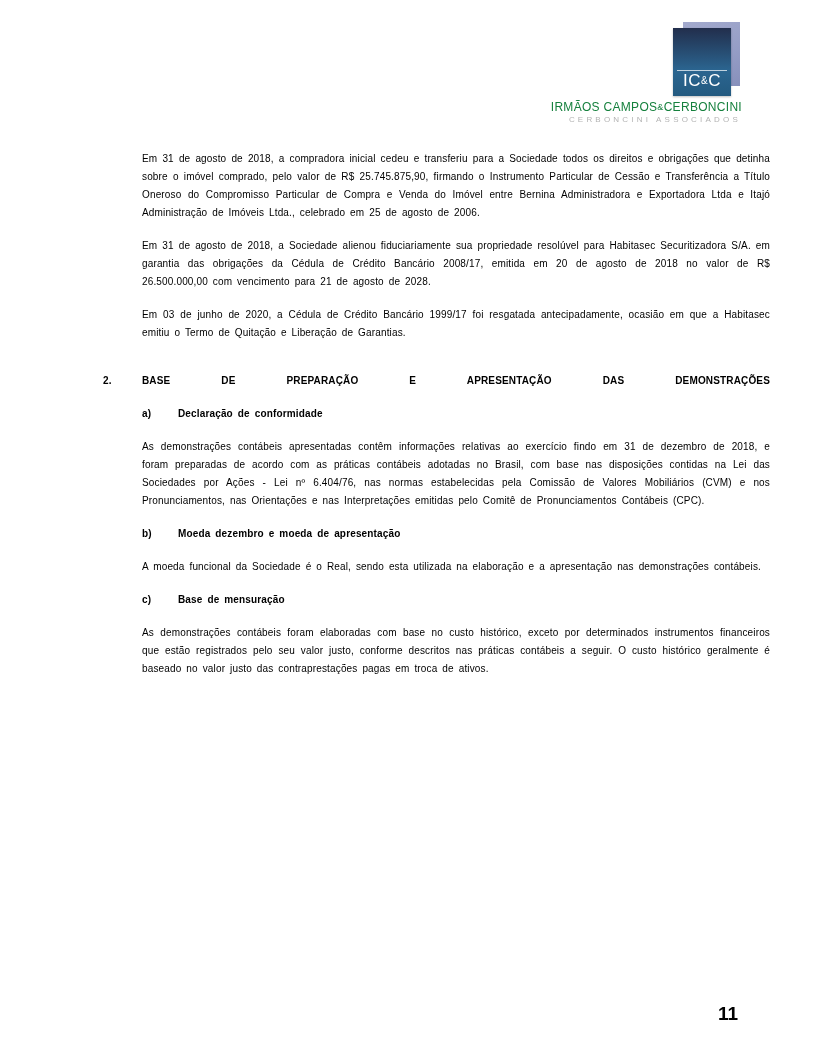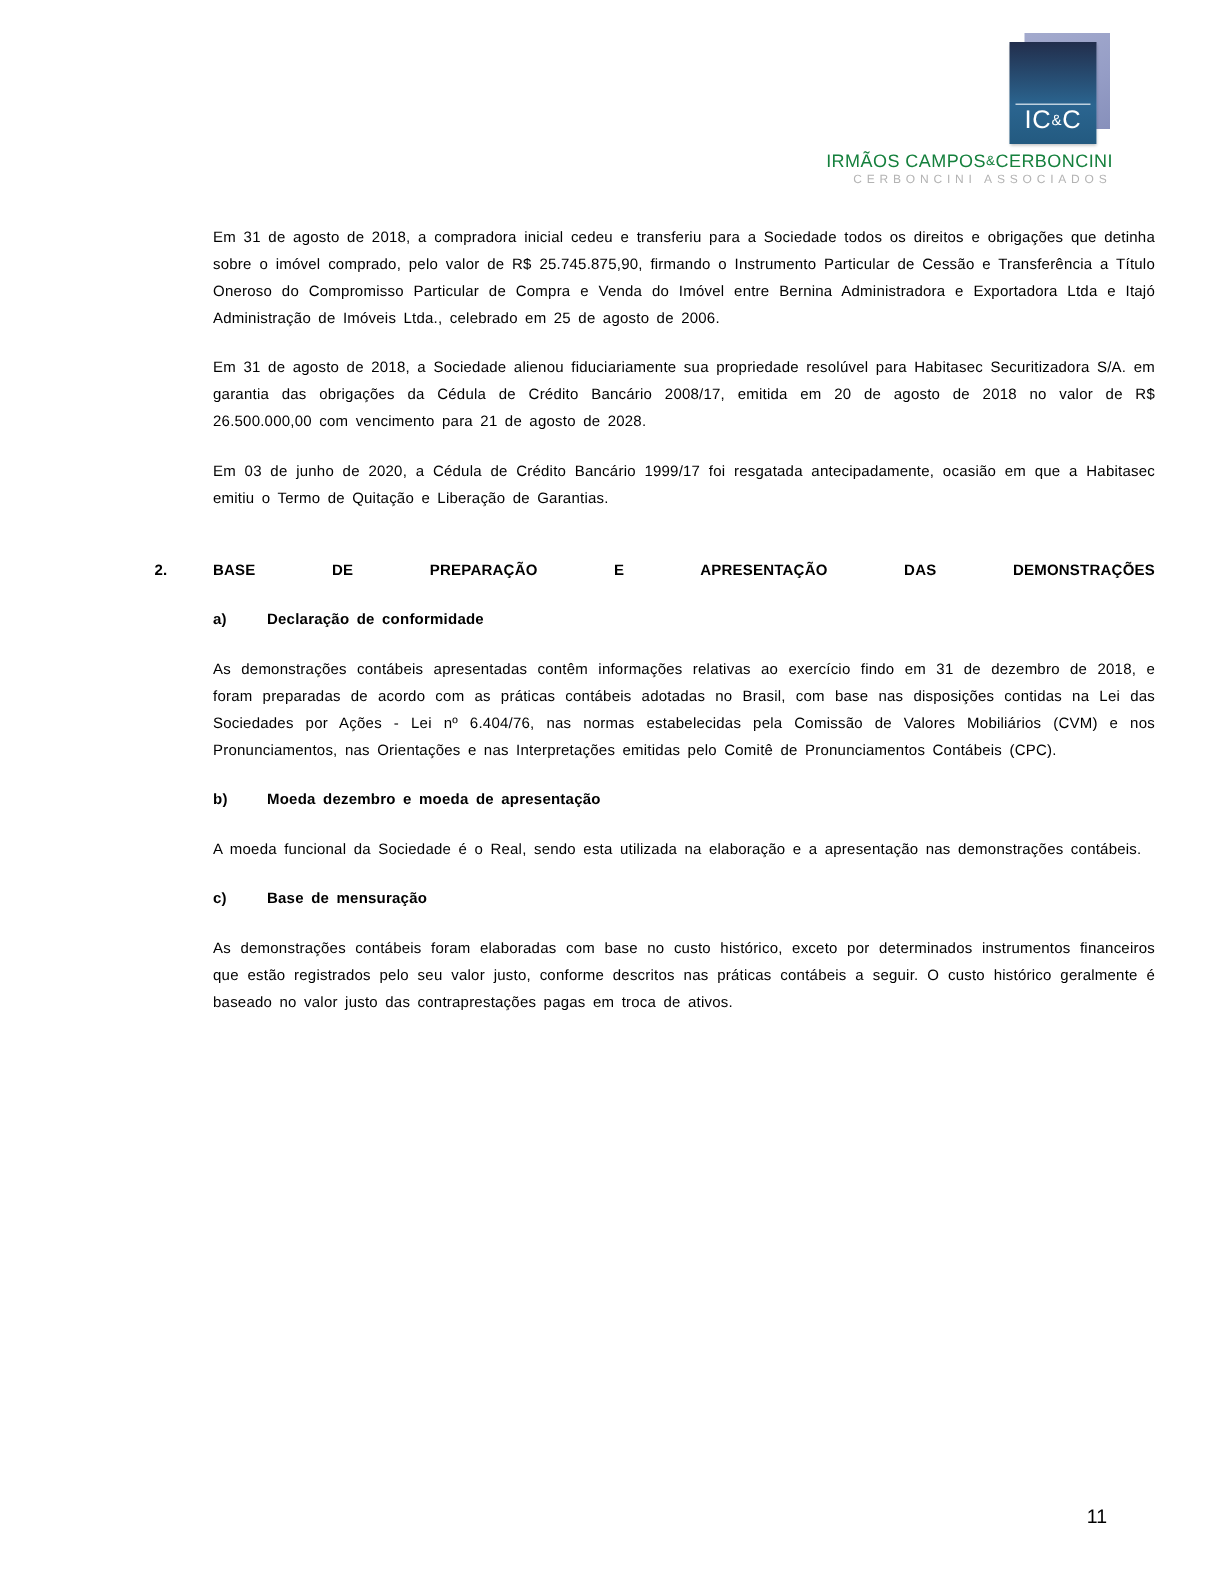--- a/index.html
+++ b/index.html
@@ -66,21 +66,22 @@
   .sub-heading{
     display:flex;
     margin:0 0 15px 39px;
     font-weight:bold;
   }
   .sub-label{width:36px;flex-shrink:0;}
 
   
   .footer{
     position:absolute;top:1003px;right:78px;
-    font-size:13px;
+    font-size:19px;
+    font-weight:bold;
   }
 </style>
 </head>
 <body>
 
 <div class="page">
 
   <div class="header">
     <div class="logo-art">
       <div class="sq-light"></div>

